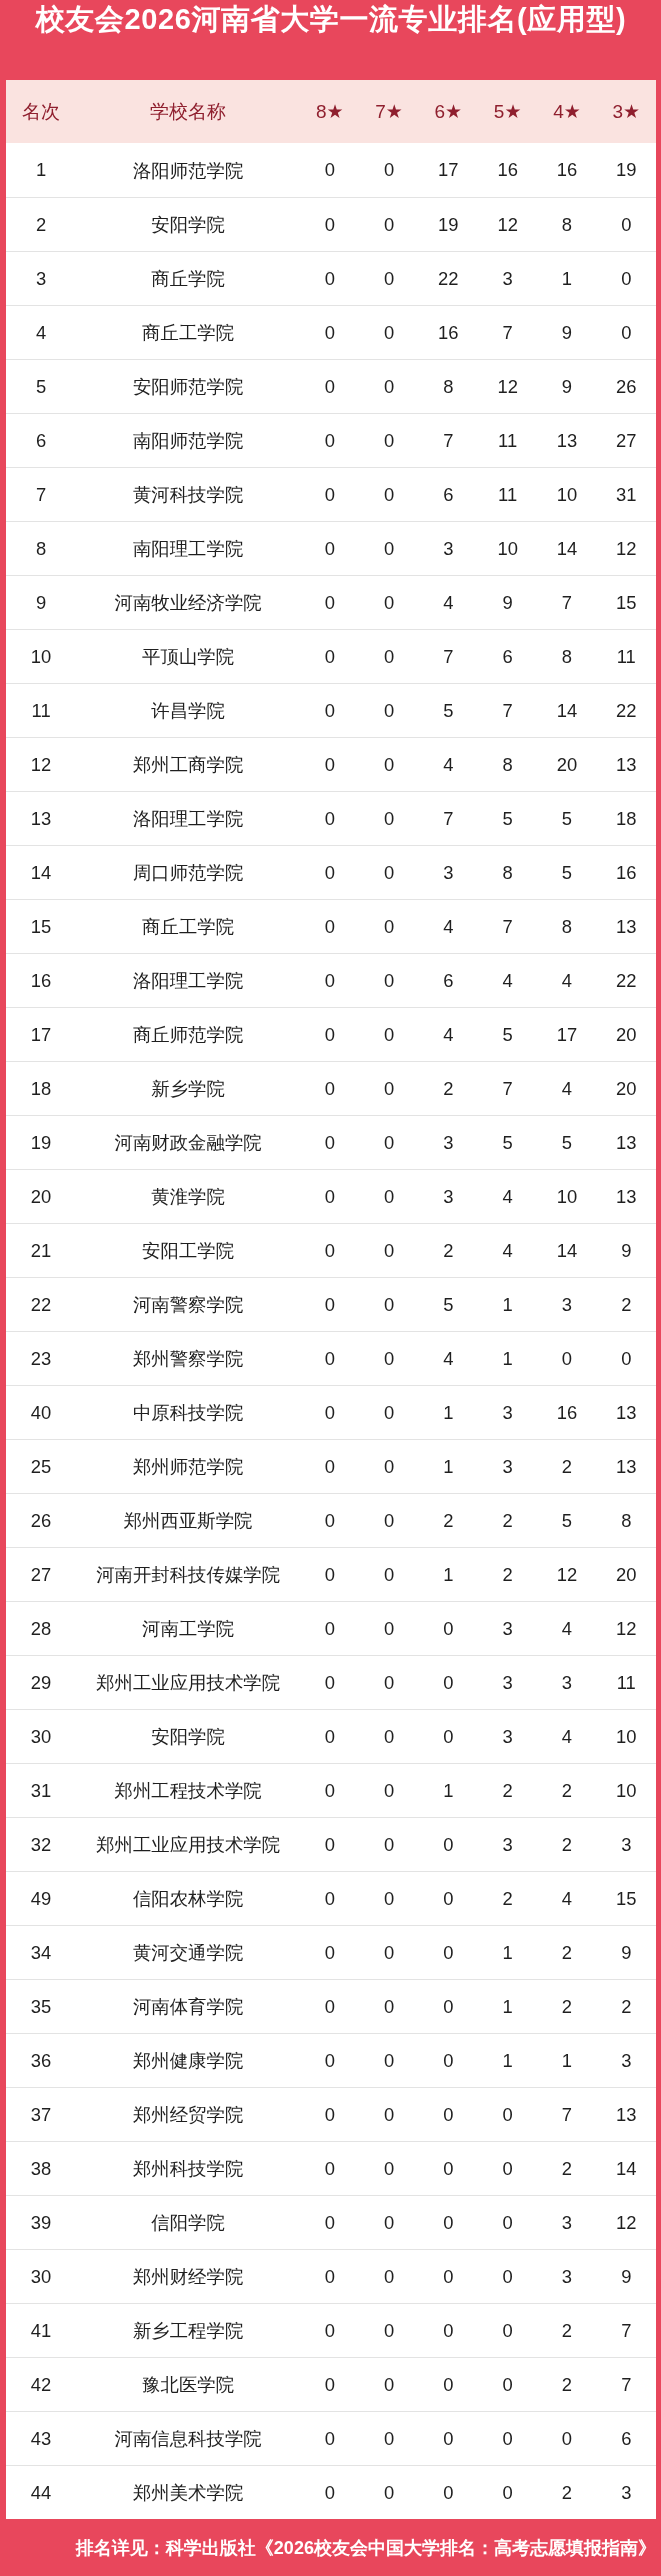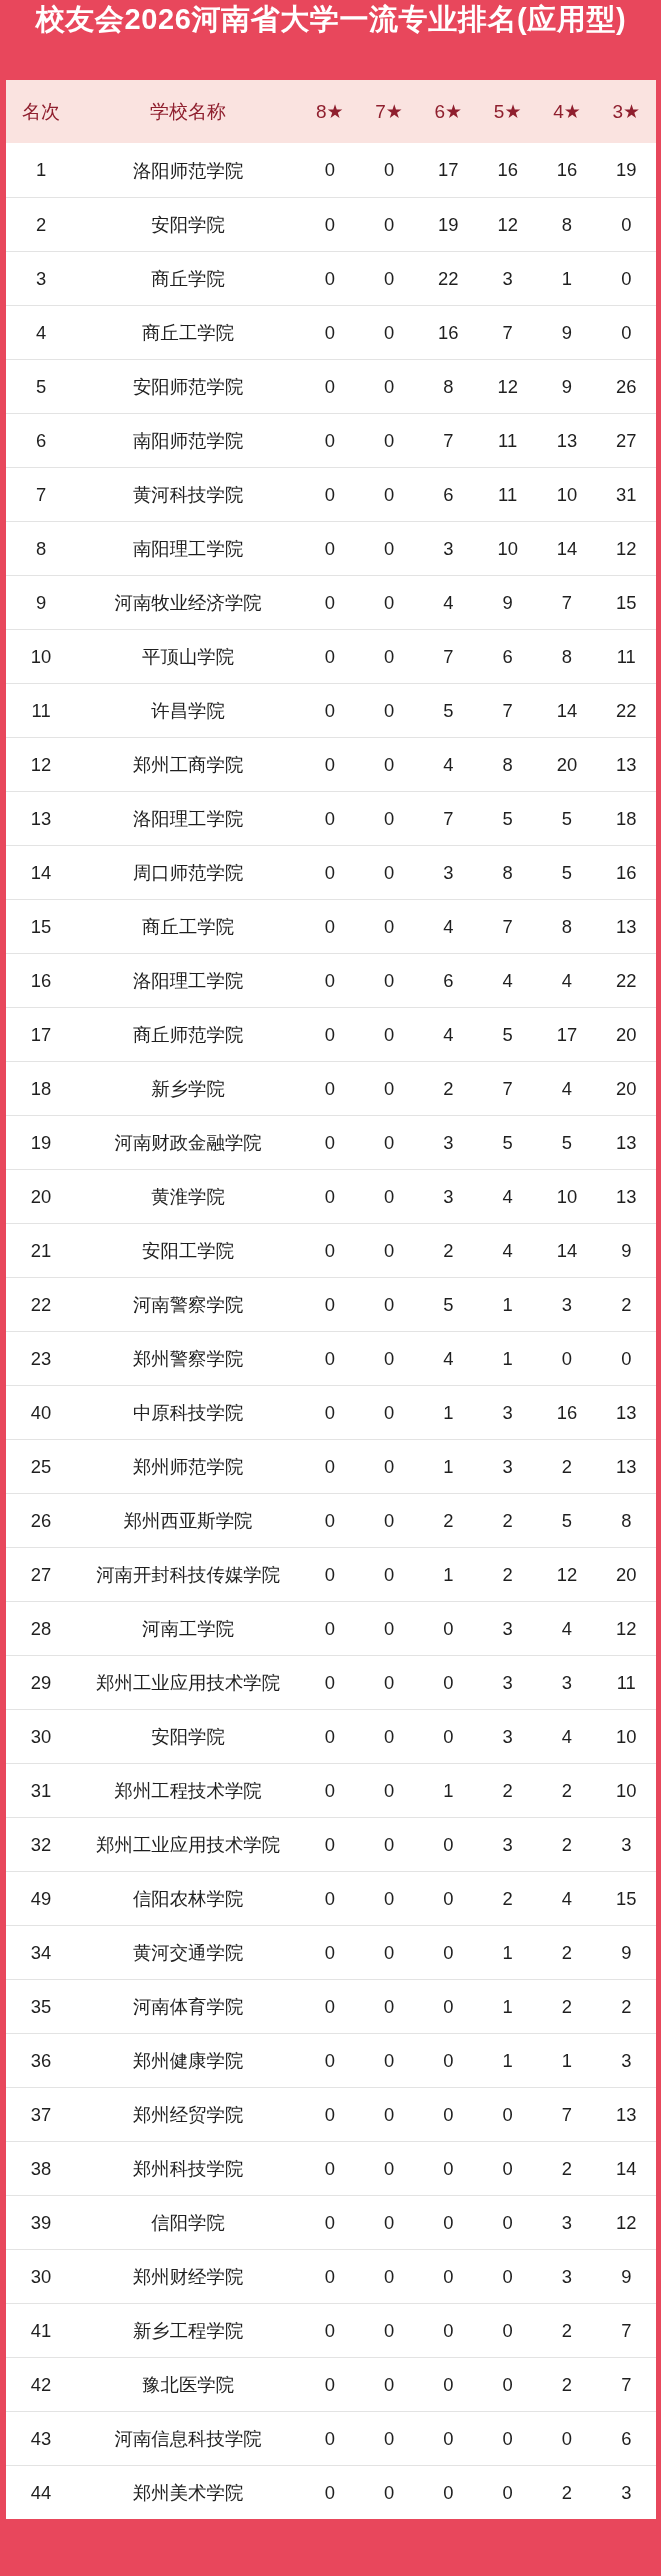--- a/index.html
+++ b/index.html
@@ -538,15 +538,18 @@
     <div class="cell">0</div>
     <div class="cell">0</div>
     <div class="cell">0</div>
     <div class="cell">0</div>
     <div class="cell">2</div>
     <div class="cell">3</div>
   </div>
 </div>
   </div>
 
+  <div class="footer">
+    <span>排名详见：科学出版社《2026校友会中国大学排名：高考志愿填报指南》</span>
+  </div>
 
 </div>
 
 
 </body></html>

